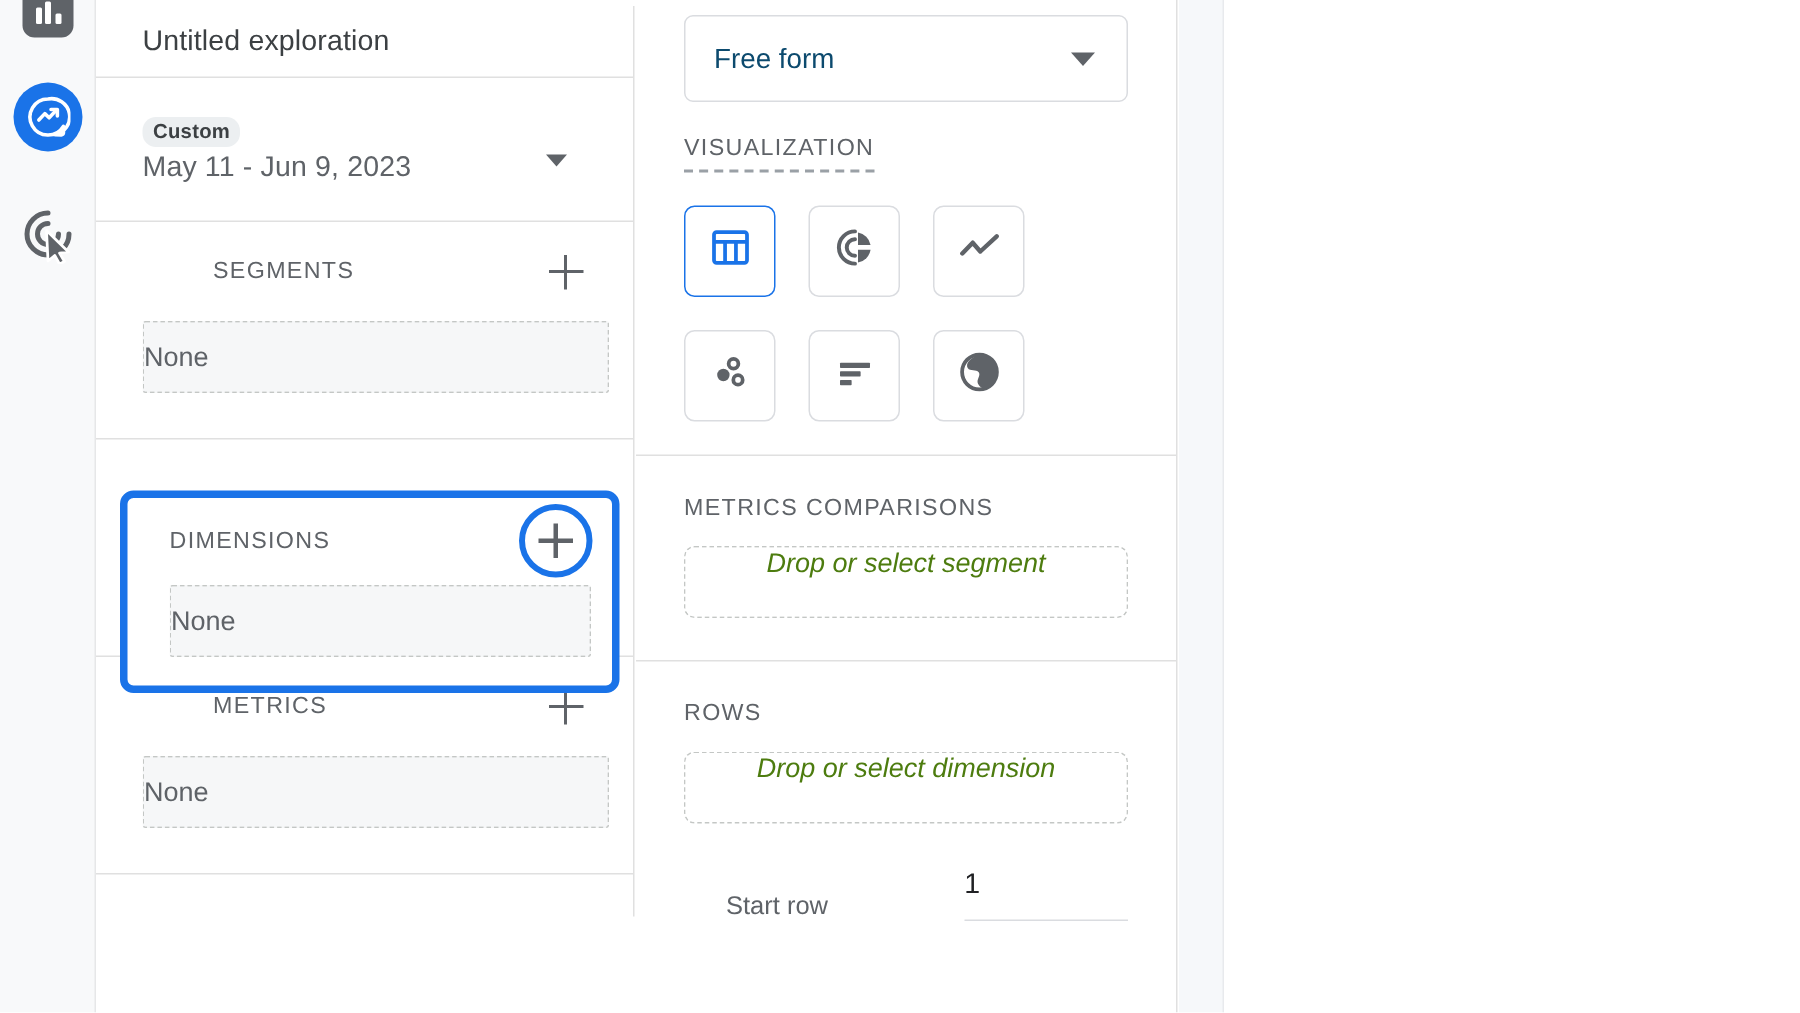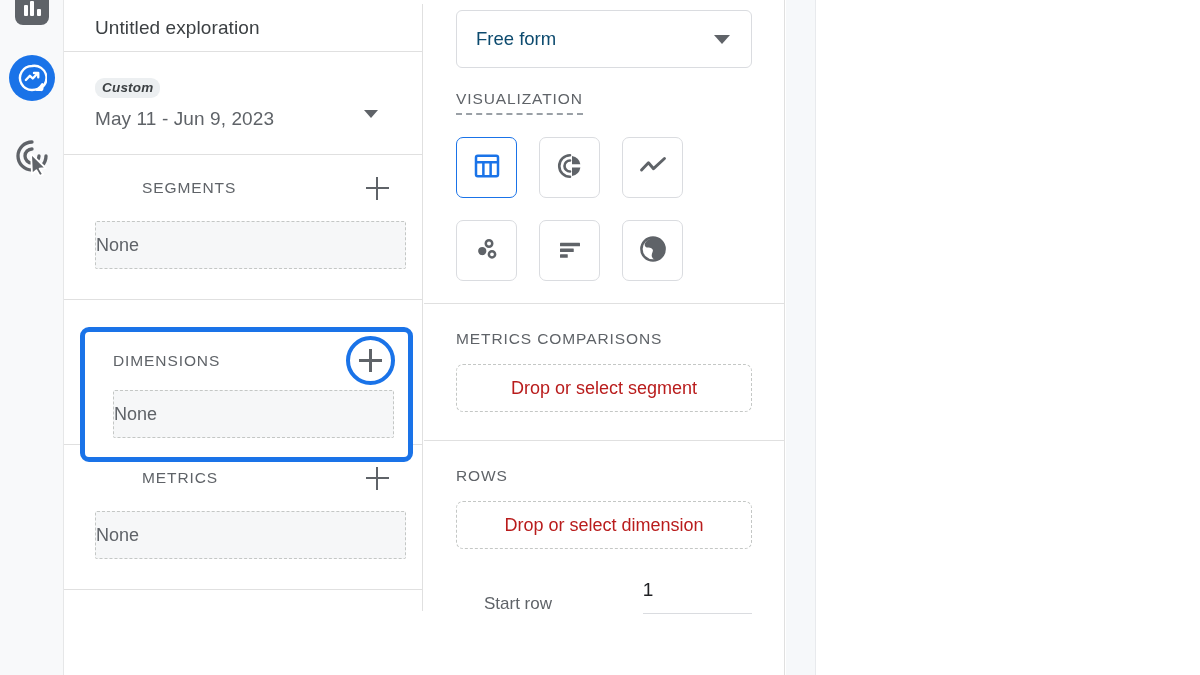--- a/index.html
+++ b/index.html
@@ -67,24 +67,23 @@
     padding: 26px 16px 24px 31px;
     border-bottom: 1px solid #e0e0e0;
     position: relative;
   }
   .chip-custom {
     display: inline-block;
     background: #eceff1; color: #3c4043;
     font-size: 13.5px; font-weight: bold; letter-spacing: .2px;
     padding: 2px 7px 3px 7px;
     border-radius: 9px;
-    font-style: italic;
   }
   .daterange-text {
-    margin-top: 10px;
+    margin-top: 3px;
     font-size: 19px; color: #5f6368; letter-spacing: .1px;
   }
   .caret {
     position: absolute; right: 44px; bottom: 36px;
     width: 0; height: 0;
     border-left: 7px solid transparent;
     border-right: 7px solid transparent;
     border-top: 8px solid #5f6368;
   }
 
@@ -190,22 +189,22 @@
   }
   .viz-cell.selected { border: 1.6px solid #1a73e8; }
 
   .segcomp-block { padding: 26px 32px 28px 32px; border-bottom: 1px solid #e0e0e0; }
   .rows-block { padding: 26px 32px 0 32px; }
   .drop-dashed {
     margin-top: 16px;
     height: 48px;
     border: 1.4px dashed #c4c7c5;
     border-radius: 7px;
-    display: flex; align-items: center; justify-content: center;
-    font-size: 18px; color: #b91c1c;
+    display: flex; align-items: flex-start; justify-content: center;
+    font-size: 18px; color: #4d7c0f; font-style: italic;
   }
   .row-field {
     display: flex; align-items: flex-end;
     margin-top: 30px;
     margin-left: 28px;
   }
   .row-field-label { font-size: 17px; color: #5f6368; width: 160px; }
   .row-field-input {
     position: relative; width: 110px;
     font-size: 19px; color: #202124;

